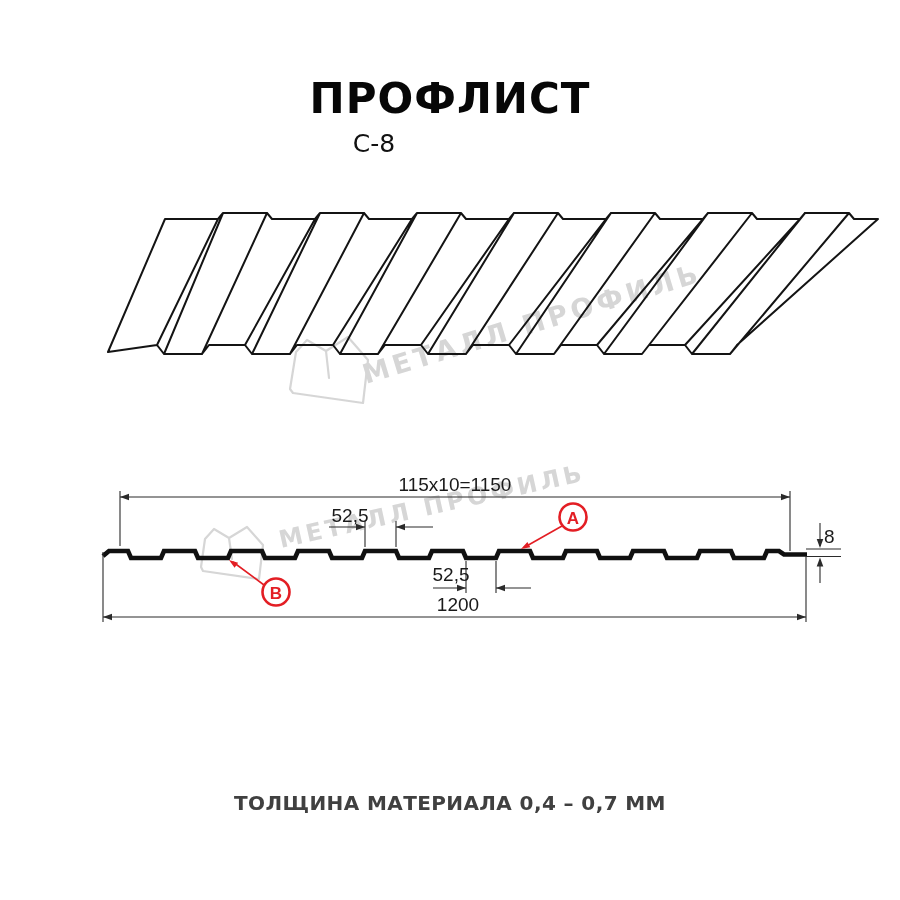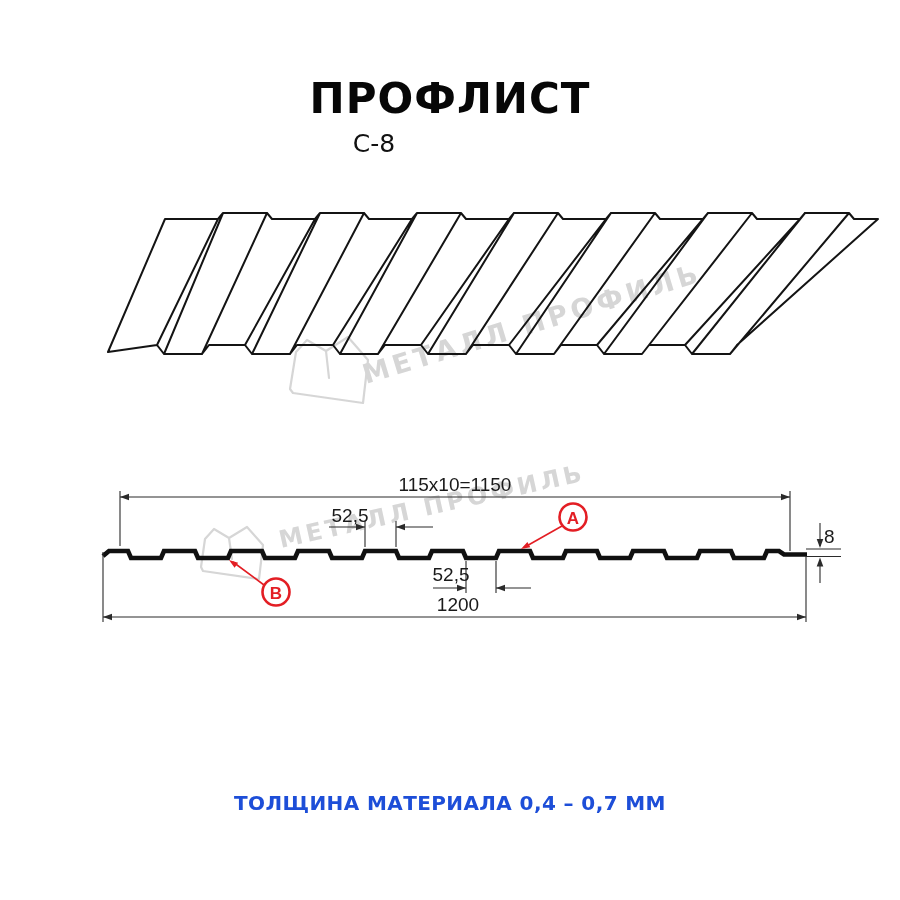--- a/index.html
+++ b/index.html
@@ -3,21 +3,21 @@
 <meta charset="utf-8">
 <style>
   html,body{margin:0;padding:0;background:#ffffff;}
   .page{position:relative;width:900px;height:900px;background:#fff;overflow:hidden;
         font-family:"DejaVu Sans",sans-serif;padding-left:43px;}
   .title{position:absolute;left:0;top:78px;width:900px;text-align:center;
          font-size:42px;font-weight:bold;letter-spacing:1px;color:#070707;line-height:1;}
   .subtitle{position:absolute;left:0;top:131px;width:748px;text-align:center;
          font-size:25px;font-weight:500;color:#111;line-height:1;}
   .footer-note{position:absolute;left:0;top:791px;width:900px;text-align:center;
-         font-size:20px;font-weight:bold;letter-spacing:0.4px;color:#1d4ed8;line-height:1.2;}
+         font-size:20px;font-weight:bold;letter-spacing:0.4px;color:#404040;line-height:1.2;}
   svg{position:absolute;left:0;top:0;}
   .lineart{stroke:#141414;stroke-width:2;fill:none;stroke-linejoin:round;stroke-linecap:round;}
   .profile{stroke:#101010;stroke-width:4.6;fill:none;stroke-linejoin:miter;stroke-linecap:butt;}
   .dims{stroke:#2b2b2b;stroke-width:1.1;fill:none;}
   .heads{fill:#2b2b2b;stroke:none;}
   .wm{fill:none;stroke:#d6d6d6;stroke-width:2.2;stroke-linejoin:round;stroke-linecap:round;}
   .wmtext{fill:#d6d6d6;font-family:"DejaVu Sans",sans-serif;font-weight:bold;}
   .dimtext{font-family:"Liberation Sans","DejaVu Sans",sans-serif;font-size:19px;fill:#1a1a1a;}
   .redline{stroke:#e31e24;stroke-width:1.6;fill:none;}
   .redfill{fill:#e31e24;stroke:none;}

